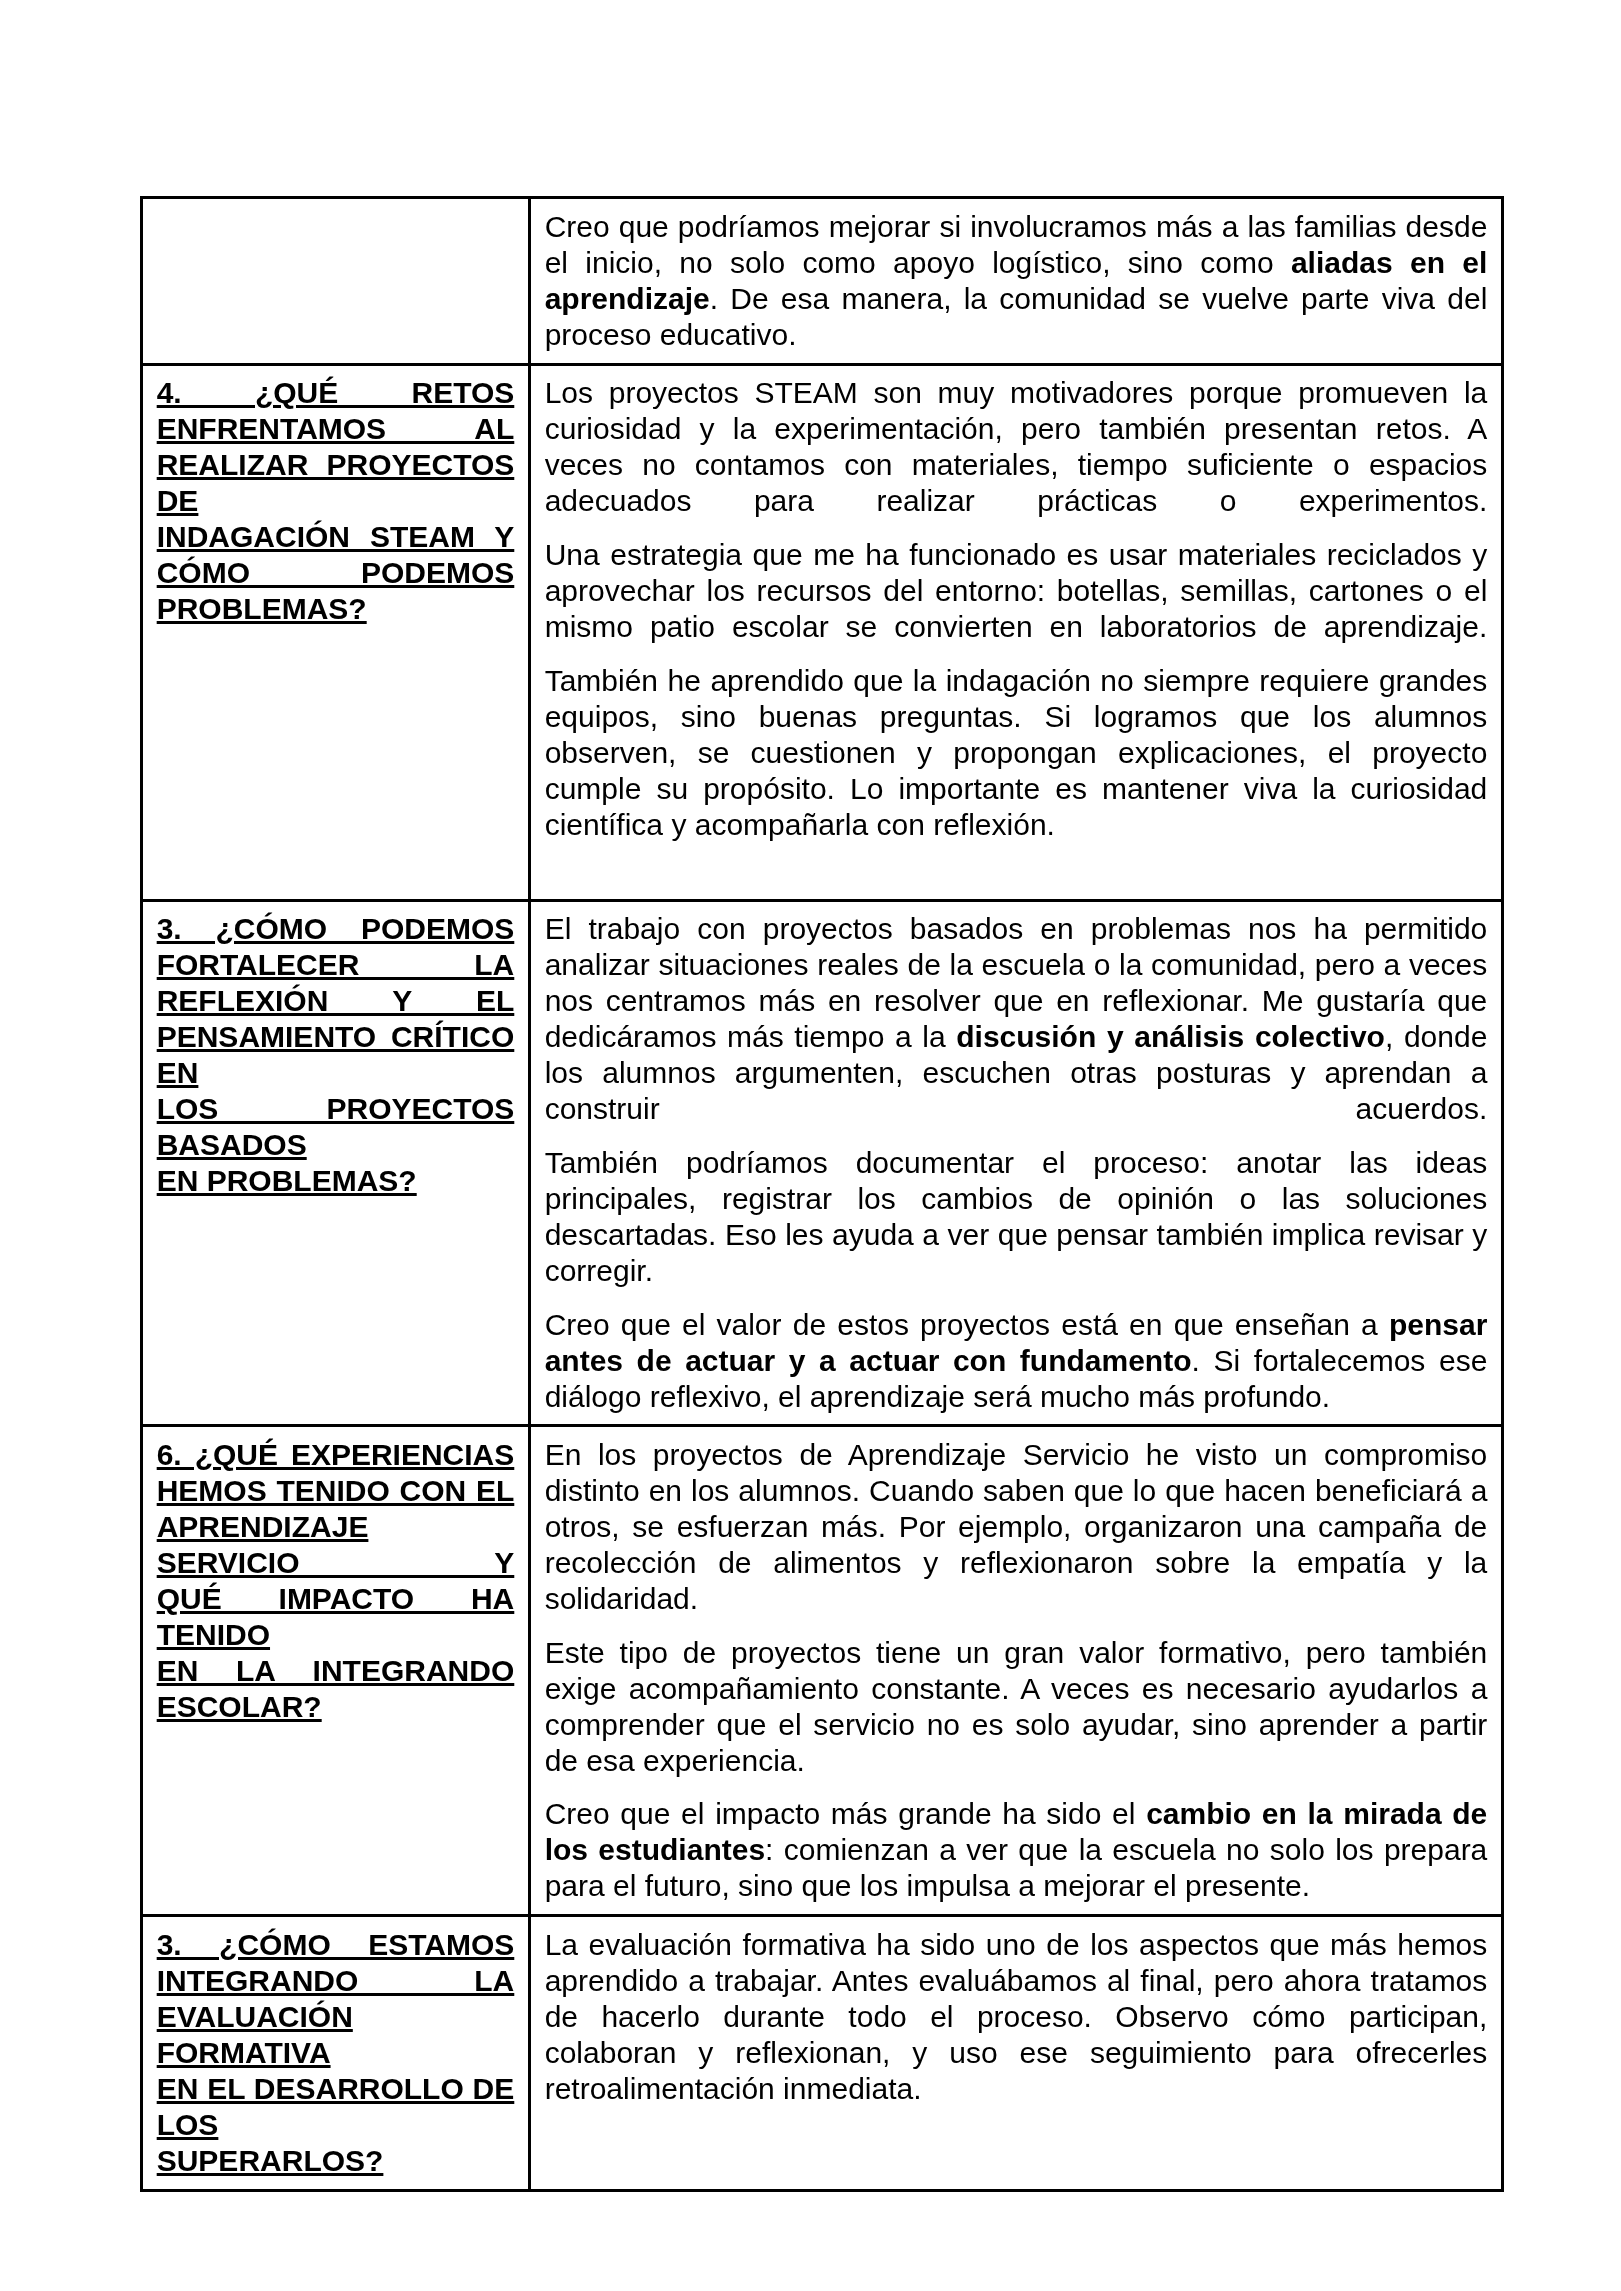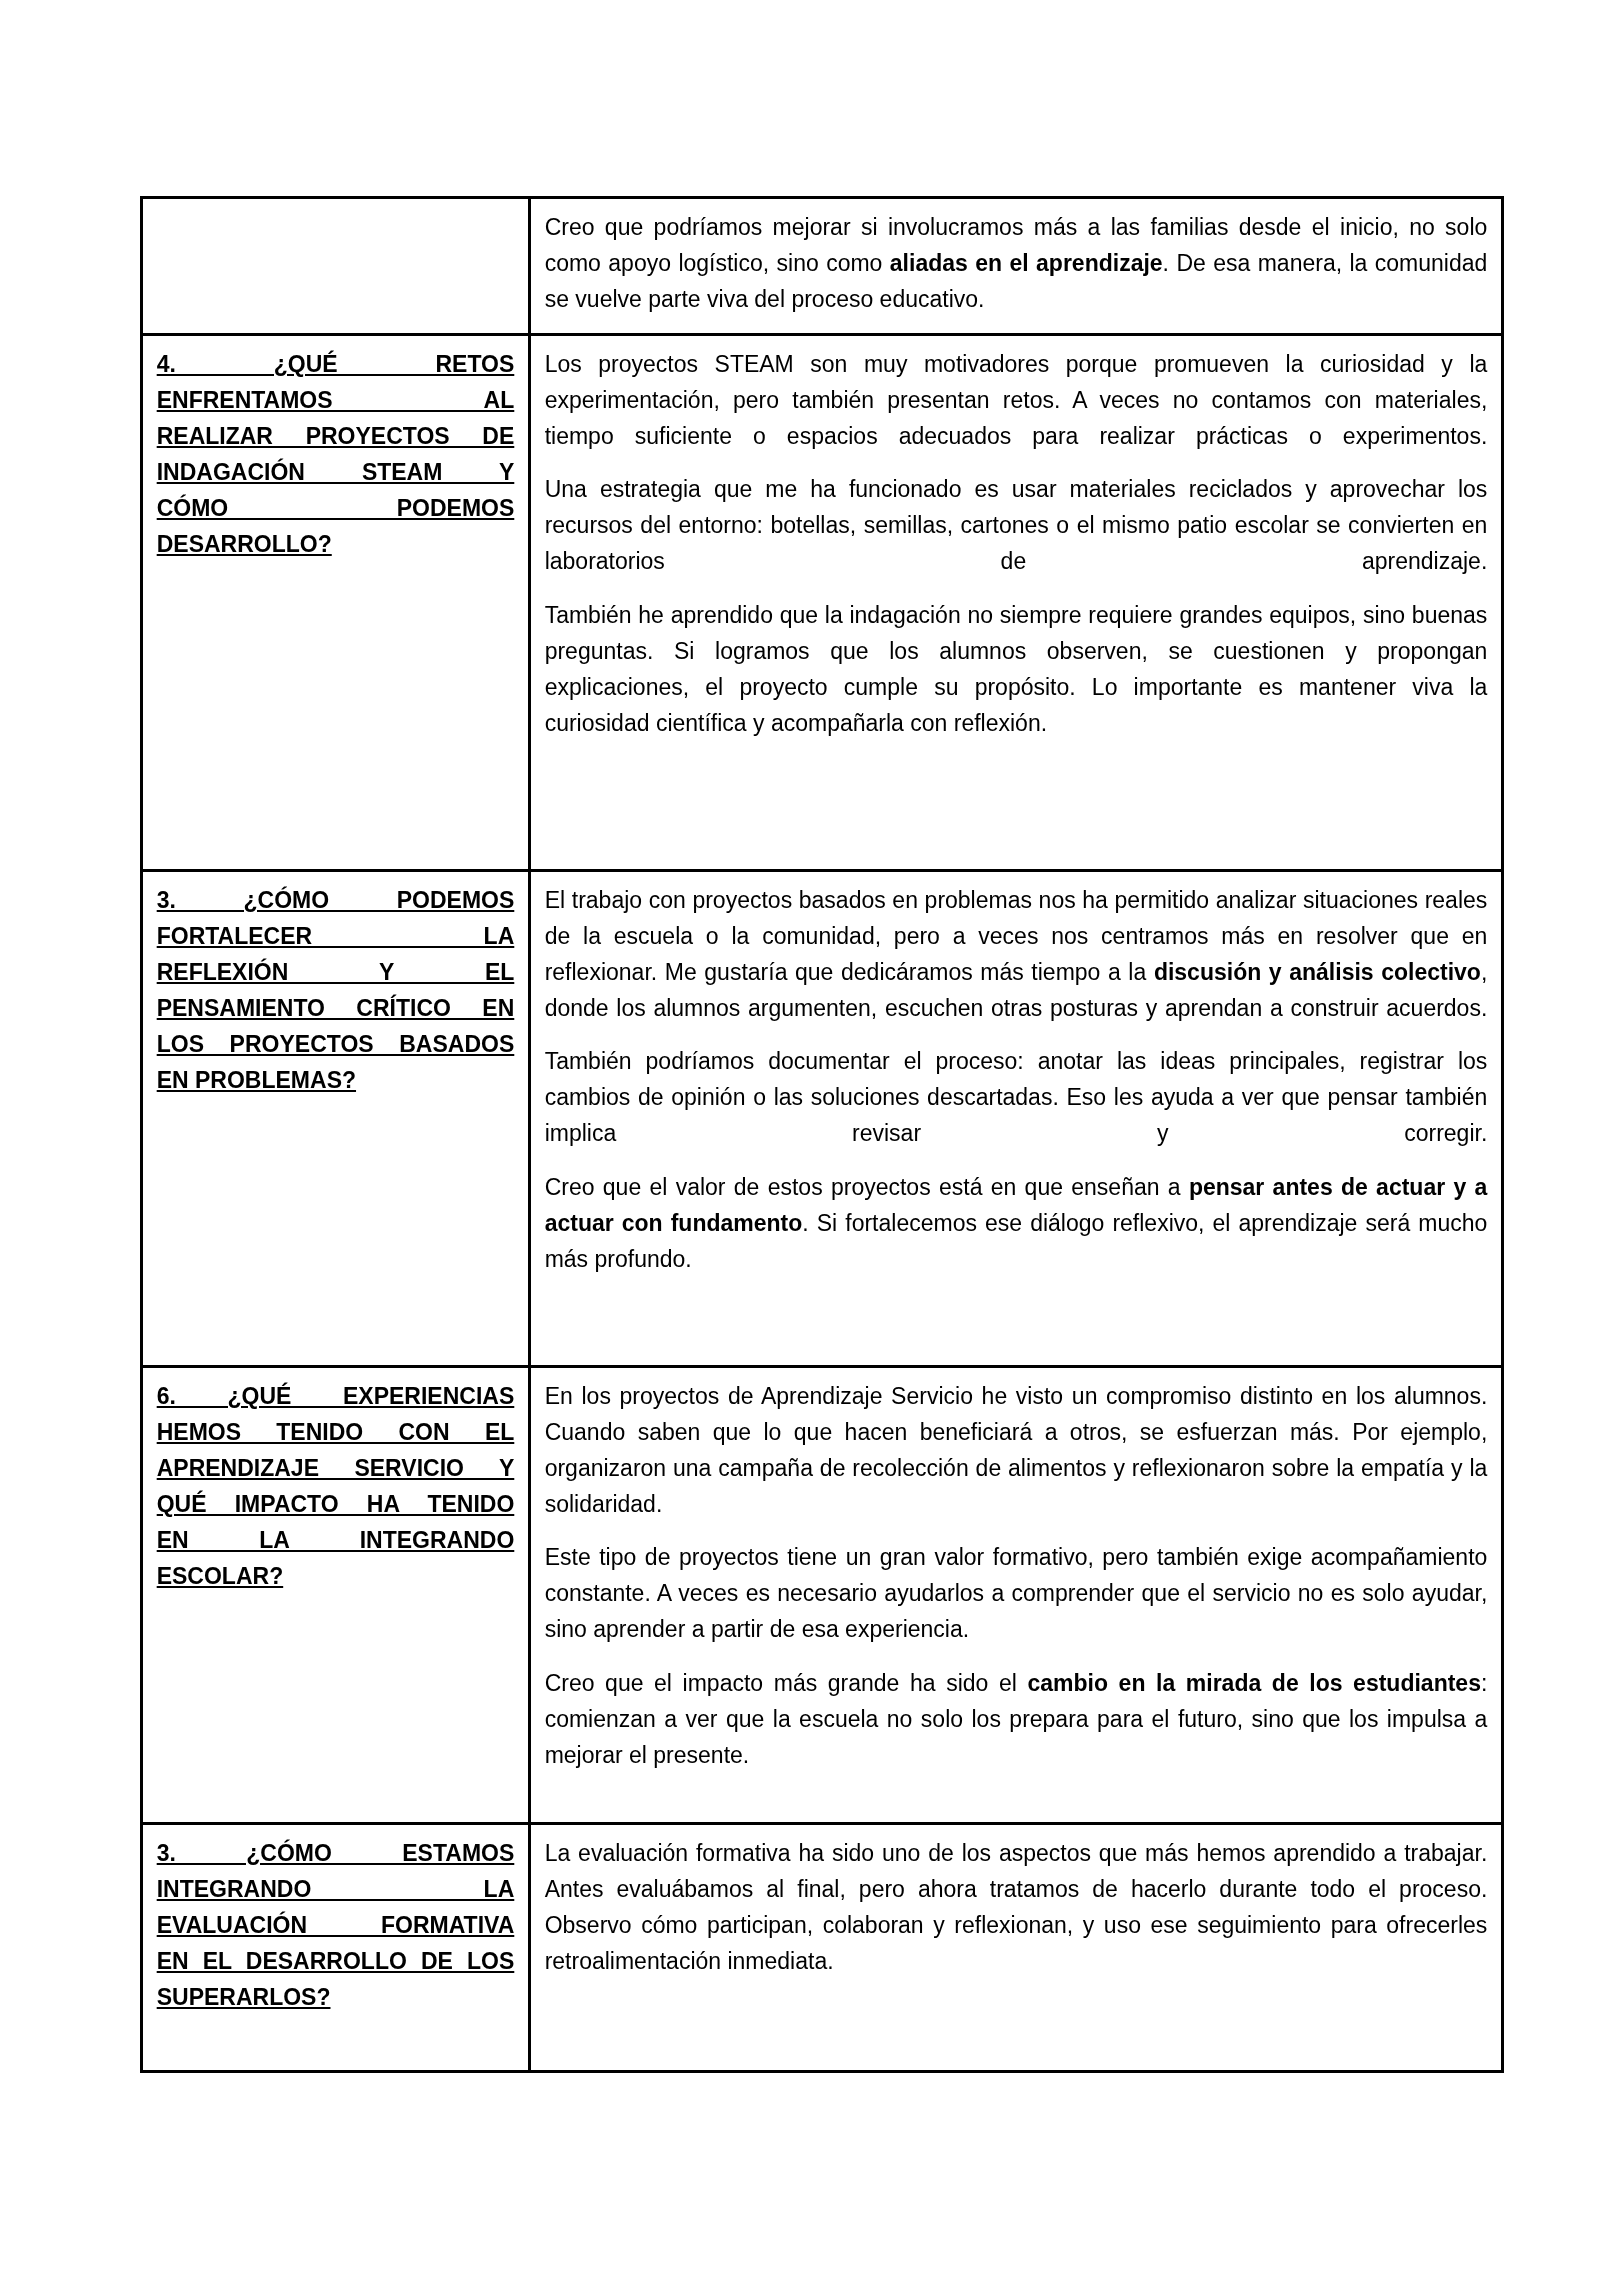--- a/index.html
+++ b/index.html
@@ -20,21 +20,21 @@
       left: 140px;
       top: 196px;
       width: 1364px;
       border-collapse: collapse;
       table-layout: fixed;
     }
     .page-table td {
       border: 3.9px solid #000000;
       vertical-align: top;
       padding: 9.8px 13.7px 9.8px 13.7px;
-      font-size: 23px;
+      font-size: 30px;
       line-height: 36px;
       text-align: justify;
     }
     .col-q { width: 380px; }
     .col-a { width: 953px; }
     .question {
       font-weight: bold;
       text-align: justify;
       text-align-last: left;
       text-decoration: underline;
@@ -66,21 +66,21 @@
           <p><span>Creo que podríamos mejorar si involucramos más a las familias desde el inicio, no solo como apoyo logístico, sino como </span><b>aliadas en el aprendizaje</b><span>. De esa manera, la comunidad se vuelve parte viva del proceso educativo.</span></p>
         </td>
     </tr>
     <tr style="height:536px">
       <td class="question">
           <span class="spread-line">4. ¿QUÉ RETOS</span>
           <span class="spread-line">ENFRENTAMOS AL</span>
           <span class="spread-line">REALIZAR PROYECTOS DE</span>
           <span class="spread-line">INDAGACIÓN STEAM Y</span>
           <span class="spread-line">CÓMO PODEMOS</span>
-          <span class="last-line">DESARROLLO?</span>
+          <span class="last-line">PROBLEMAS?</span>
         </td>
       <td class="answer">
           <p class="spread"><span>Los proyectos STEAM son muy motivadores porque promueven la curiosidad y la experimentación, pero también presentan retos. A veces no contamos con materiales, tiempo suficiente o espacios adecuados para realizar prácticas o experimentos.</span></p>
           <p class="spread"><span>Una estrategia que me ha funcionado es usar materiales reciclados y aprovechar los recursos del entorno: botellas, semillas, cartones o el mismo patio escolar se convierten en laboratorios de aprendizaje.</span></p>
           <p><span>También he aprendido que la indagación no siempre requiere grandes equipos, sino buenas preguntas. Si logramos que los alumnos observen, se cuestionen y propongan explicaciones, el proyecto cumple su propósito. Lo importante es mantener viva la curiosidad científica y acompañarla con reflexión.</span></p>
         </td>
     </tr>
     <tr style="height:496px">
       <td class="question">
           <span class="spread-line">3. ¿CÓMO PODEMOS</span>

